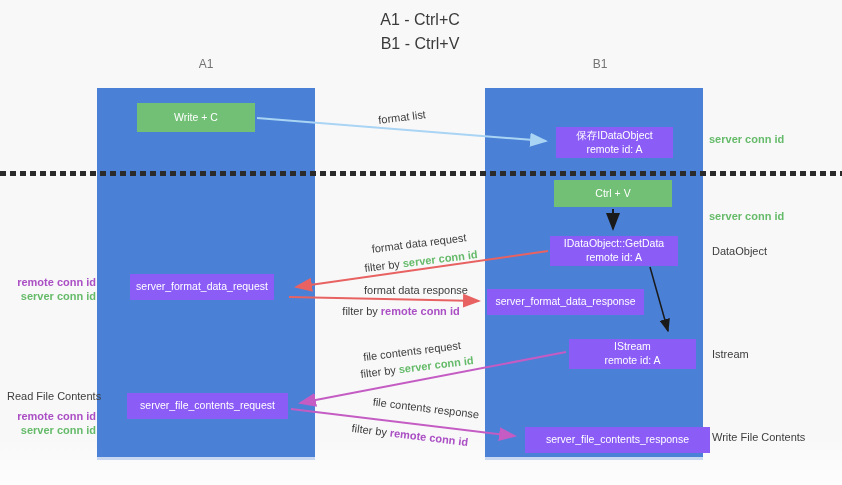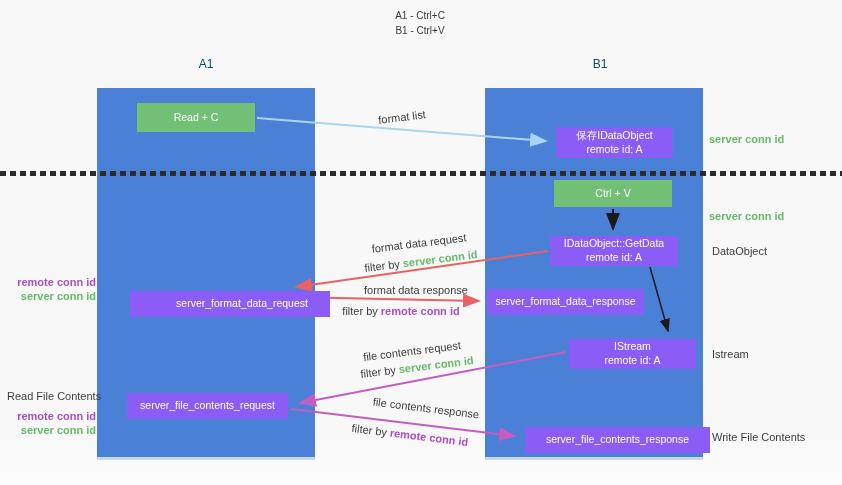--- a/index.html
+++ b/index.html
@@ -3,24 +3,24 @@
 <meta charset="utf-8">
 <style>
   html,body{margin:0;padding:0;}
   body{
     width:842px;height:485px;position:relative;overflow:hidden;
     font-family:"Liberation Sans","DejaVu Sans",sans-serif;
     background:linear-gradient(180deg,#f8f8f9 0%,#f8f8f9 90%,#fdfdfe 100%);
   }
   .abs{position:absolute;}
   .title{
-    width:260px;text-align:center;font-size:10px;color:#3a3a3a;line-height:1.5;
+    width:260px;text-align:center;font-size:16px;color:#3a3a3a;line-height:1.5;
   }
   .lane-header{
-    width:140px;text-align:center;font-size:12px;color:#0c4a6e;line-height:1.3;white-space:nowrap;
+    width:140px;text-align:center;font-size:12px;color:#737373;line-height:1.3;white-space:nowrap;
   }
   .lane{
     background:#4a80d6;border-bottom:3px solid #c9d7f1;
   }
   .dashline{
     left:0;top:171px;width:842px;height:5px;
     background:repeating-linear-gradient(90deg,#2b2b2b 0 6px,transparent 6px 10px);
   }
   .node{
     display:flex;flex-direction:column;align-items:center;justify-content:center;
@@ -80,38 +80,38 @@
   <line x1="257" y1="118" x2="546" y2="141" stroke="#a9d4f4" stroke-width="2" marker-end="url(#ah-blue)"></line>
   <line x1="613" y1="209" x2="613" y2="229" stroke="#1a1a1a" stroke-width="2" marker-end="url(#ah-black)"></line>
   <line x1="650" y1="267" x2="668" y2="331" stroke="#1a1a1a" stroke-width="1.5" marker-end="url(#ah-black)"></line>
   <line x1="548" y1="251" x2="296" y2="287" stroke="#e86262" stroke-width="2" marker-end="url(#ah-red)"></line>
   <line x1="289" y1="297" x2="479" y2="301" stroke="#e86262" stroke-width="2" marker-end="url(#ah-red)"></line>
   <line x1="566" y1="352" x2="300" y2="403" stroke="#c45cc4" stroke-width="2" marker-end="url(#ah-magenta)"></line>
   <line x1="291" y1="409" x2="515" y2="436" stroke="#c45cc4" stroke-width="2" marker-end="url(#ah-magenta)"></line>
 </svg>
 
 <div class="abs node green-node" style="left:137px;top:103px;width:118px;height:29px;">
-  <span>Read + C</span>
+  <span>Write + C</span>
 </div>
 
 <div class="abs node orange-node" style="left:556px;top:127px;width:117px;height:31px;">
   <span>保存IDataObject</span>
   <span>remote id: A</span>
 </div>
 
 <div class="abs node green-node" style="left:554px;top:180px;width:118px;height:27px;">
   <span>Ctrl + V</span>
 </div>
 
 <div class="abs node orange-node" style="left:550px;top:236px;width:128px;height:30px;">
   <span>IDataObject::GetData</span>
   <span>remote id: A</span>
 </div>
 
-<div class="abs node orange-node" style="left:130px;top:291px;width:176px;height:26px;padding-left:24px;">
+<div class="abs node orange-node" style="left:130px;top:274px;width:144px;height:26px;">
   <span>server_format_data_request</span>
 </div>
 
 <div class="abs node orange-node" style="left:487px;top:289px;width:157px;height:26px;">
   <span>server_format_data_response</span>
 </div>
 
 <div class="abs node orange-node" style="left:569px;top:339px;width:127px;height:30px;">
   <span>IStream</span>
   <span>remote id: A</span>

